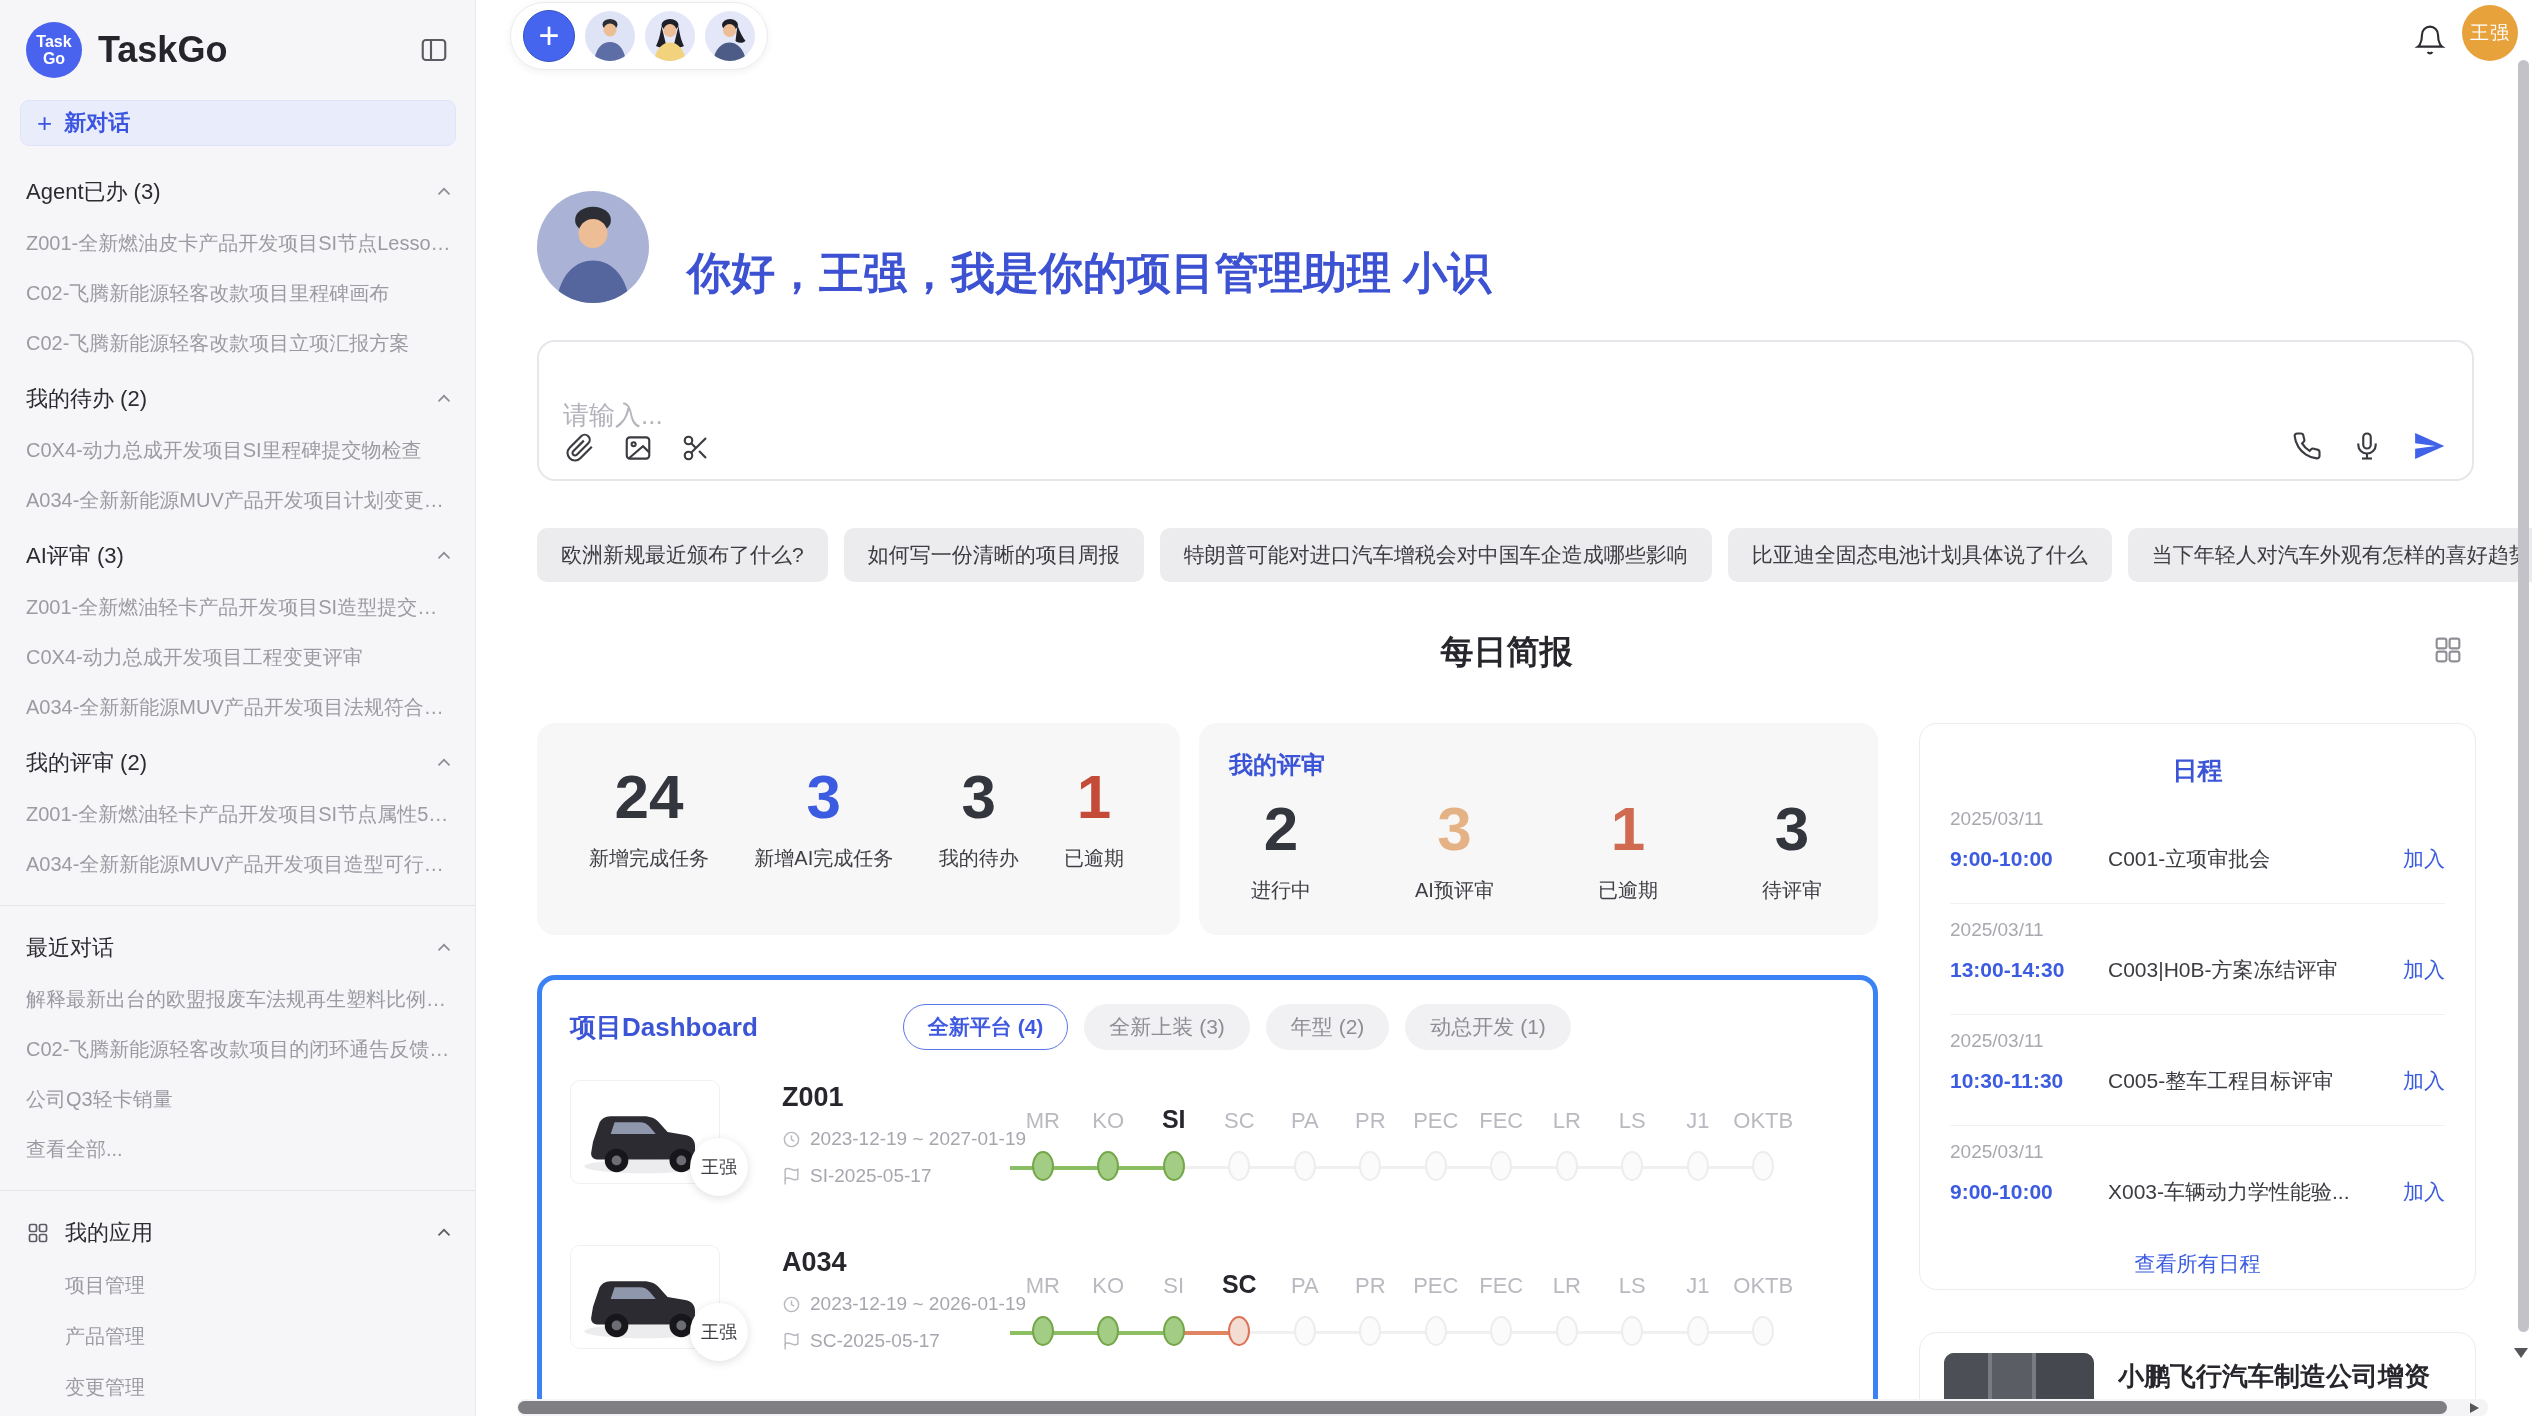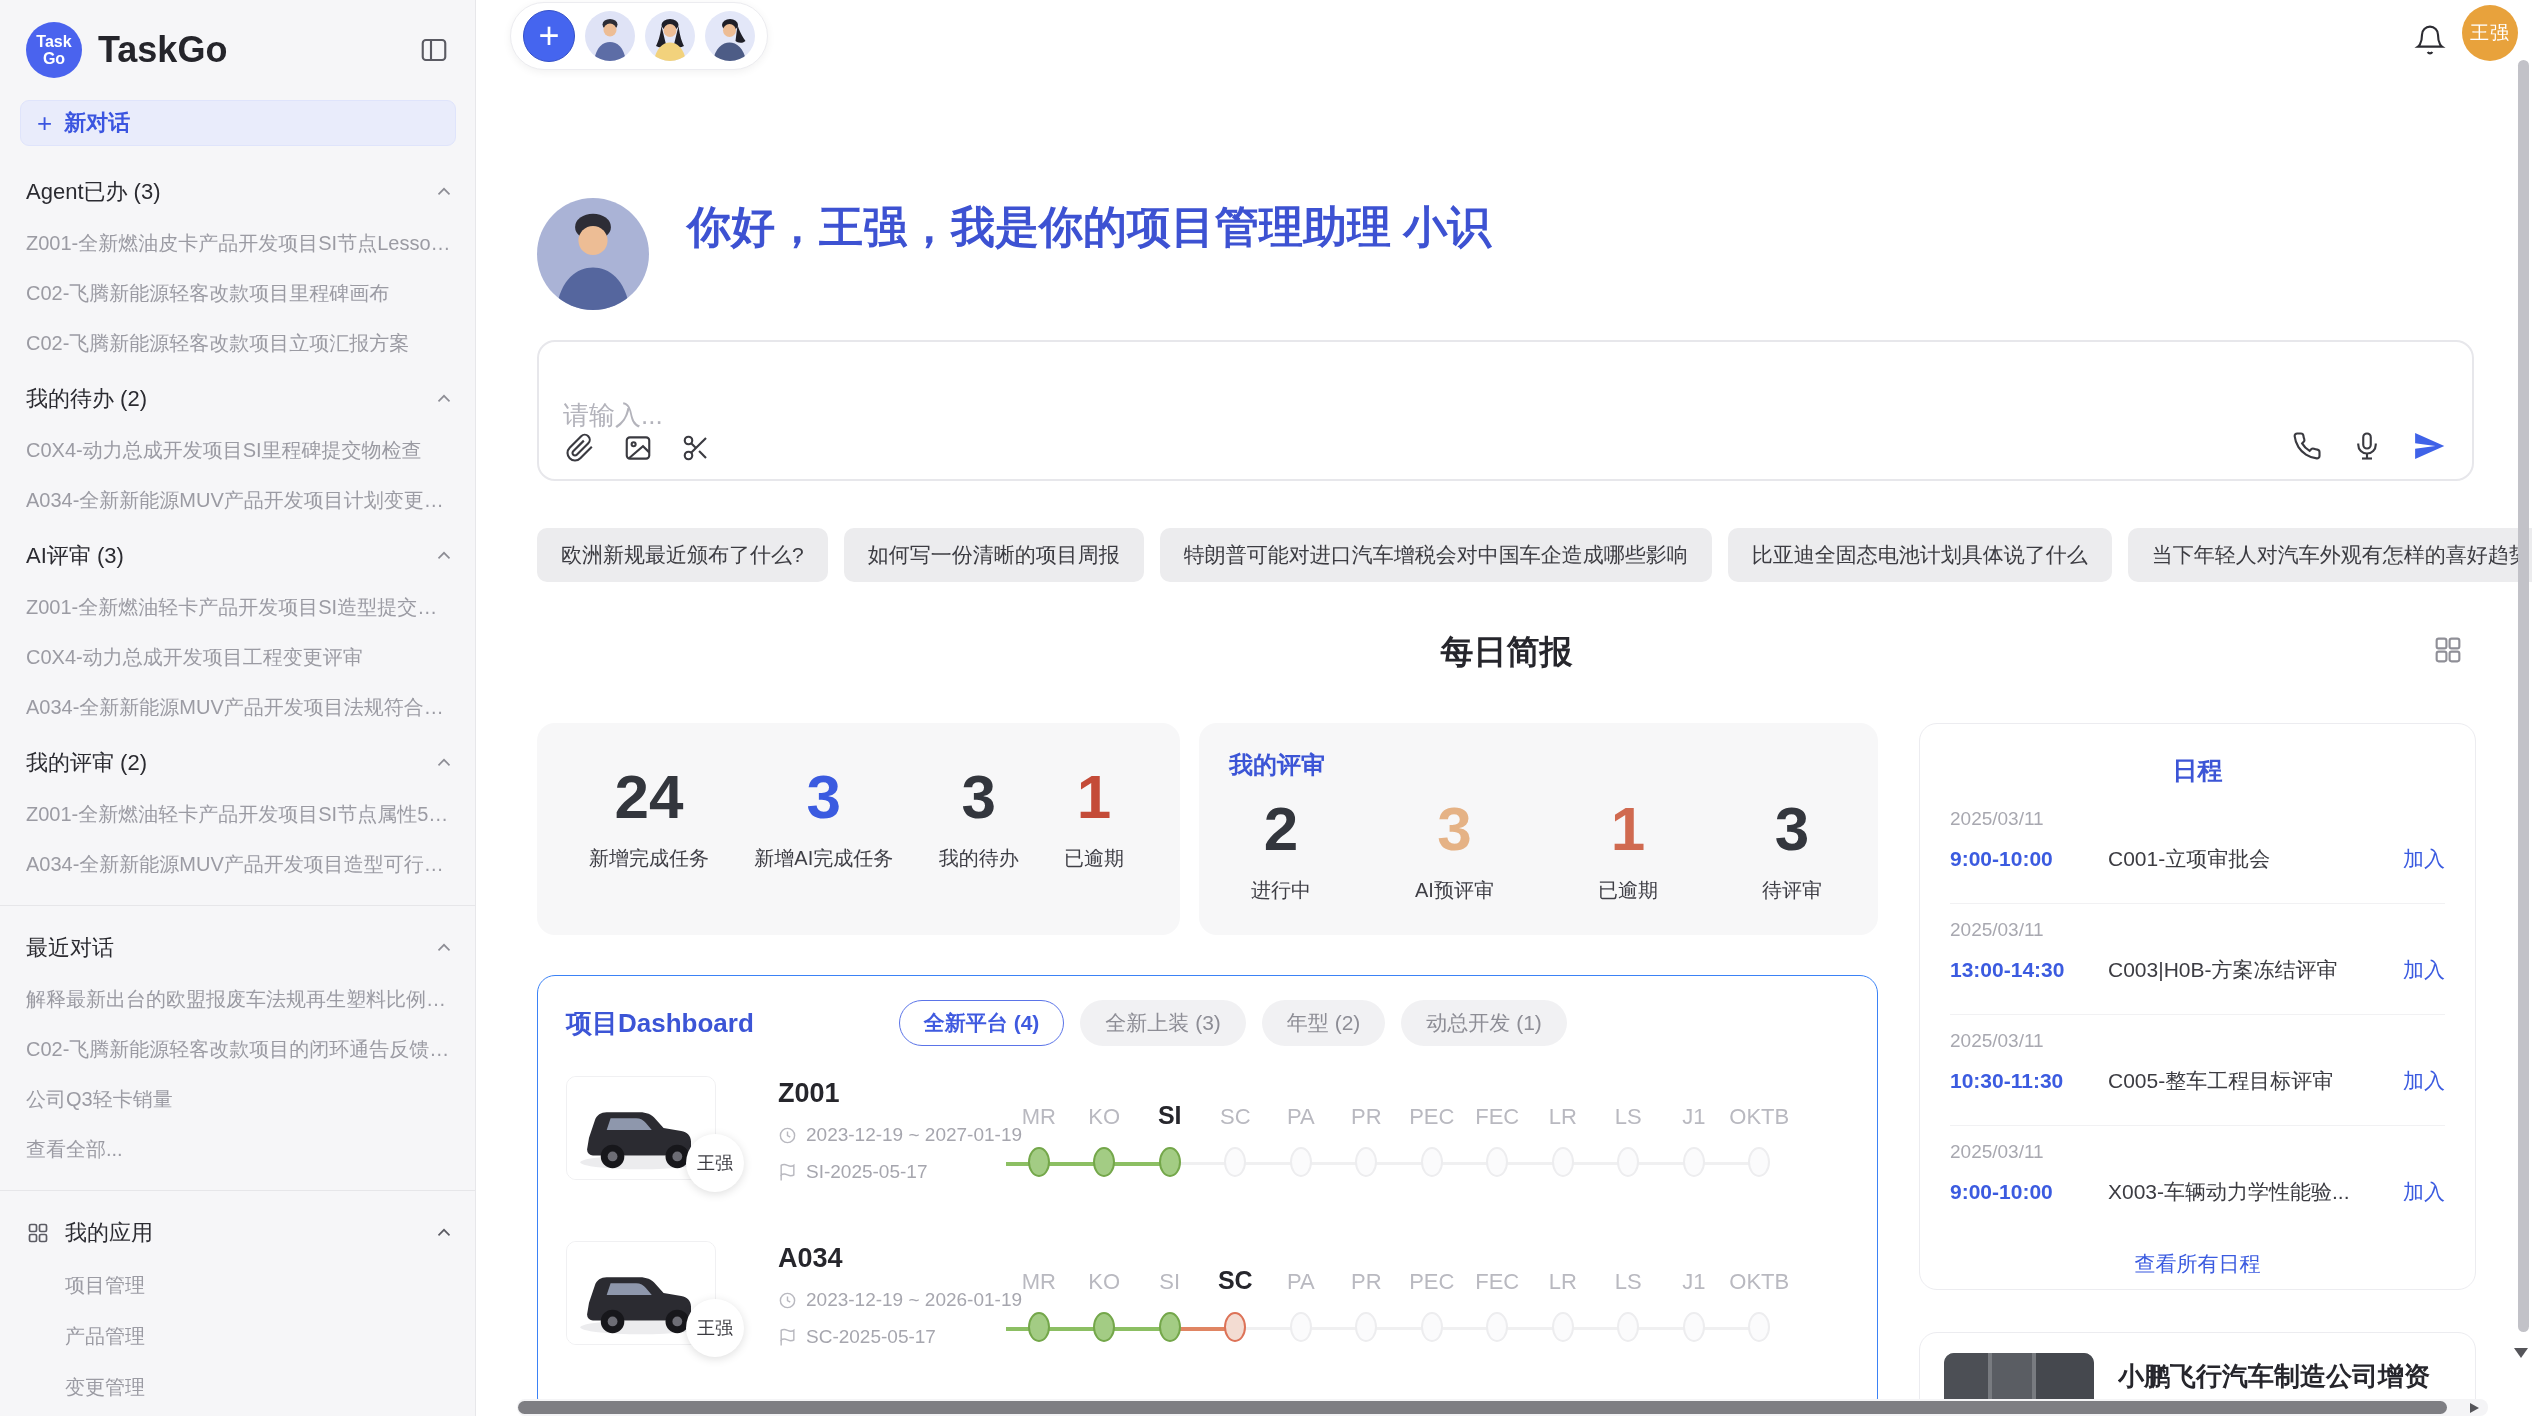--- a/index.html
+++ b/index.html
@@ -47,21 +47,21 @@
   .avatar { width:50px; height:50px; border-radius:50%; overflow:hidden; cursor:pointer; }
   .avatar svg, .g-av svg, .car svg, .news-img svg { display:block; width:100%; height:100%; }
 
   .bell { position:absolute; right:86px; top:24px; color:#2c2c32; cursor:pointer; }
   .user-av { position:absolute; right:14px; top:5px; width:56px; height:56px; border-radius:50%;
     background:#e8a23c; color:#fff; font-size:19px; display:flex; align-items:center;
     justify-content:center; letter-spacing:1px; cursor:pointer; }
 
   .content { position:absolute; left:61px; top:0; width:1939px; height:1416px; }
 
-  .greet { position:absolute; top:198px; left:0; display:flex; align-items:flex-start; }
+  .greet { position:absolute; top:191px; left:0; display:flex; align-items:flex-end; }
   .g-av { width:112px; height:112px; border-radius:50%; overflow:hidden; flex-shrink:0; }
   .greet h1 { font-size:44px; color:#3d52d2; font-weight:700; margin-left:38px; }
 
   .inputbox { position:absolute; top:340px; left:0; width:1937px; height:141px;
     border:2px solid #e7e7eb; border-radius:18px; background:#fff; }
   .infield { position:absolute; left:24px; top:18px; width:1600px; height:80px; border:none;
     outline:none; resize:none; font-family:inherit; font-size:26px; color:#3a3a40;
     padding-top:38px; background:transparent; }
   .infield::placeholder { color:#b3b3bb; }
   .in-icons-l { position:absolute; left:26px; bottom:16px; display:flex; gap:28px;
@@ -86,21 +86,21 @@
   .stat-card.w2 { width:679px; }
   .stat-card h3 { font-size:24px; color:#3c55d6; font-weight:600; }
   .stats { display:flex; justify-content:space-between; padding:0 26px 0 22px; margin-top:10px; }
   .stat { text-align:center; }
   .stat .v { font-size:62px; font-weight:600; color:#33363d; line-height:76px; }
   .v.c-blue { color:#3b5be0; } .v.c-red { color:#c44b38; }
   .v.c-orange { color:#e5b285; } .v.c-salmon { color:#d06a50; }
   .stat .l { font-size:20px; color:#3f3f46; margin-top:10px; }
 
   .dash { position:absolute; top:975px; left:0; width:1341px; height:441px; background:#fff;
-    border:1px solid #3b82f6; border-radius:18px; padding:24px 28px; overflow:hidden; }
+    border:5px solid #3b82f6; border-radius:18px; padding:24px 28px; overflow:hidden; }
   .dash-head { display:flex; align-items:center; }
   .dash-title { font-size:26px; color:#3c55d6; font-weight:600; }
   .tabs { display:flex; gap:16px; margin-left:145px;justify-content:center; }
   .tab { height:46px; line-height:44px; padding:0 24px; border-radius:26px; font-size:21px;
     background:#f1f1f3; color:#8d8d95; border:1px solid transparent; cursor:pointer;
     font-family:inherit; }
   .tab.active { background:#fff; color:#3f5ae0; border-color:#5b74e8; font-weight:600; }
 
   .proj { display:flex; align-items:flex-start; margin-top:30px; }
   .car-wrap { position:relative; width:150px; flex-shrink:0; }

